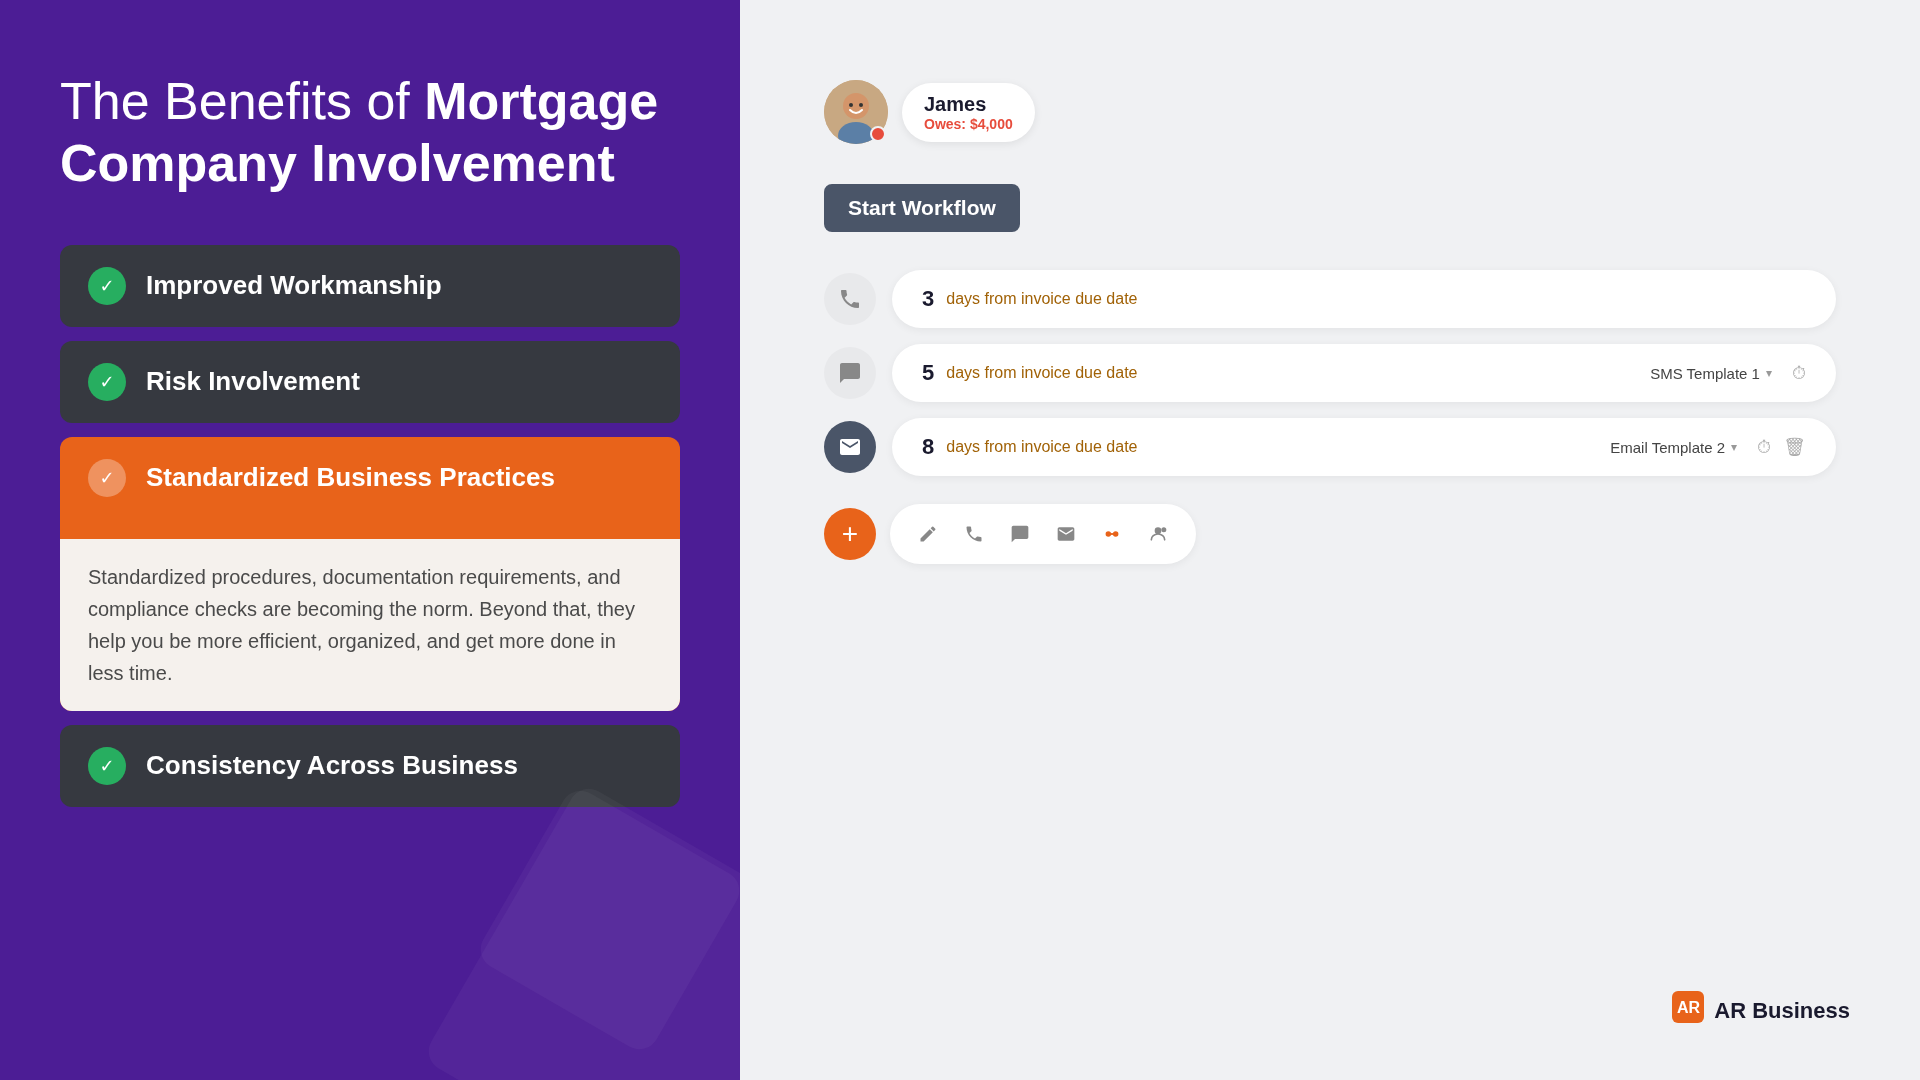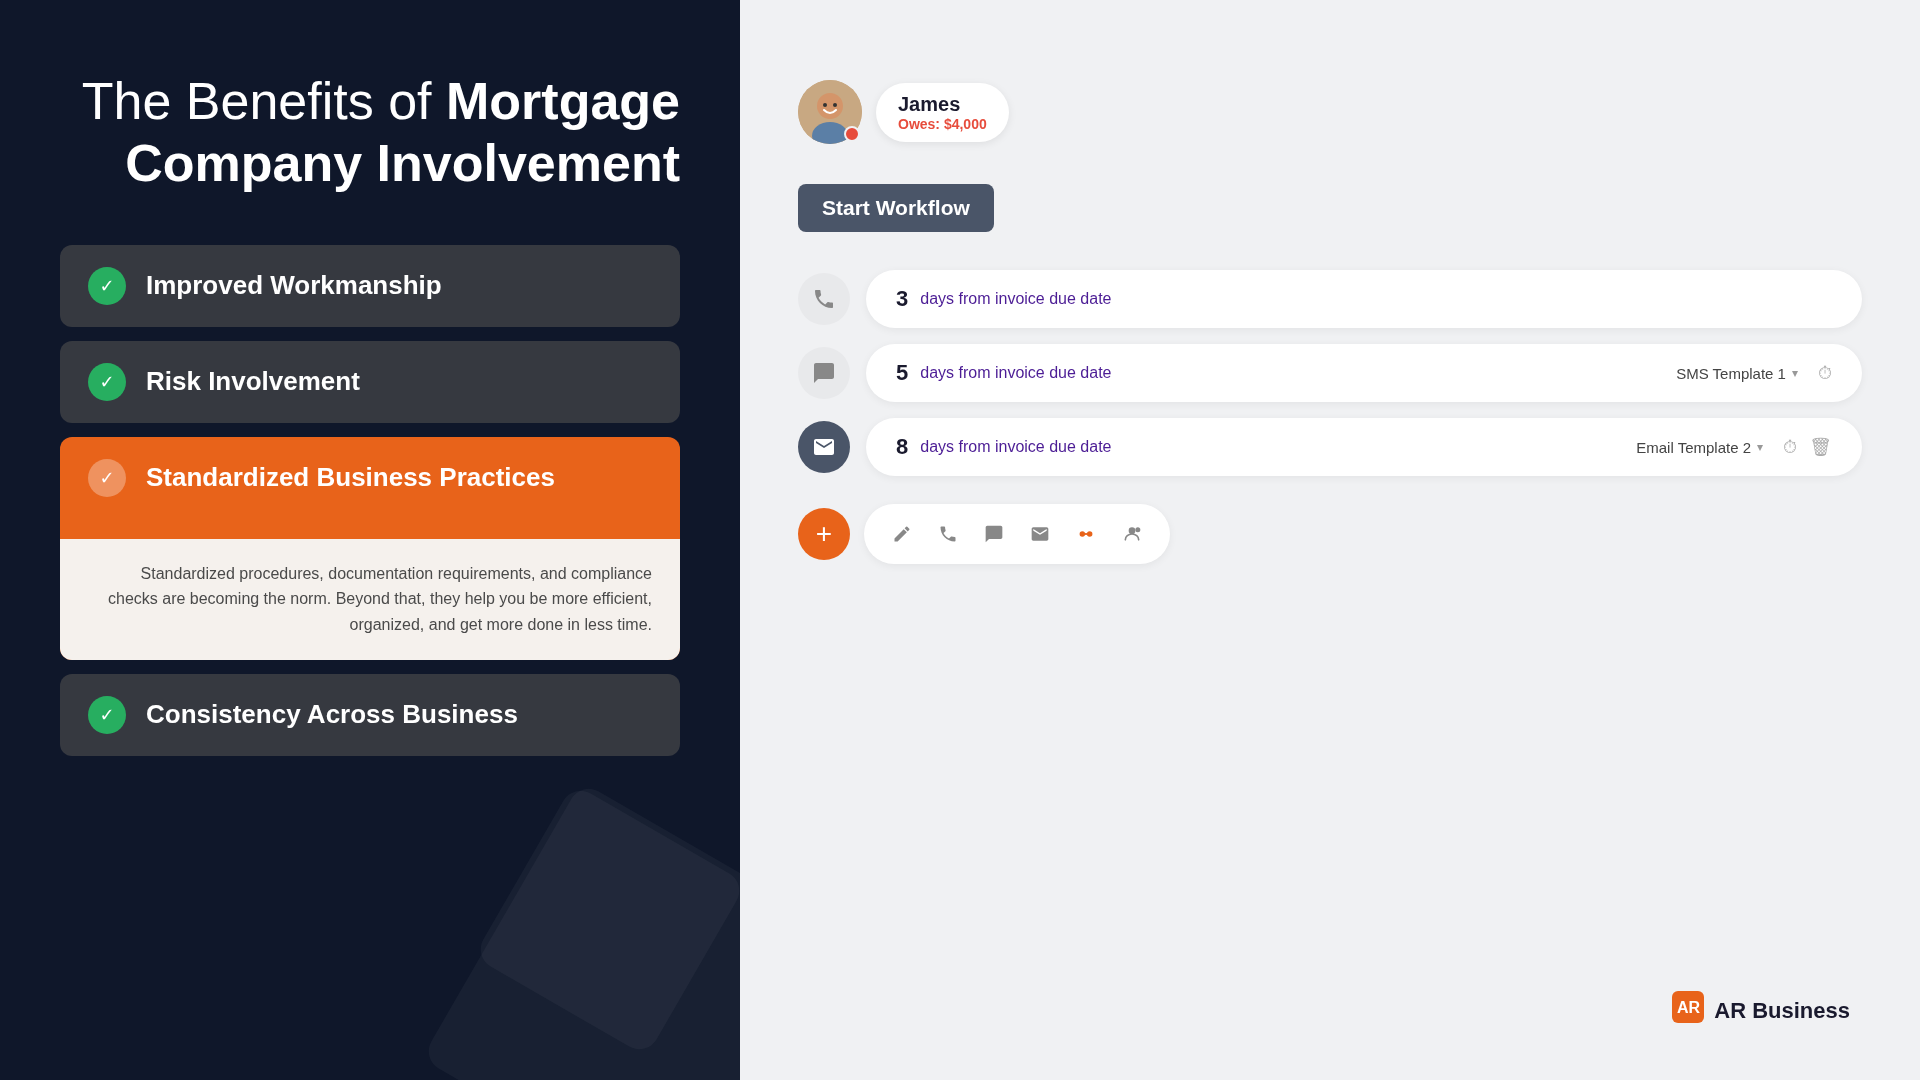--- a/index.html
+++ b/index.html
@@ -9,25 +9,24 @@
       display: flex;
       font-family: 'Segoe UI', Arial, sans-serif;
       overflow: hidden;
     }
 
     
     .left-panel {
       width: 740px;
       min-width: 740px;
       height: 1080px;
-      background: #0f172a;
+      background: #4c1d95;
       padding: 70px 60px;
       position: relative;
       overflow: hidden;
-      text-align: right;
     }
 
     .left-panel::before {
       content: '';
       position: absolute;
       bottom: -80px;
       right: -60px;
       width: 320px;
       height: 320px;
       background: rgba(255,255,255,0.04);
@@ -82,21 +81,21 @@
       display: flex;
       align-items: center;
       gap: 20px;
       padding: 22px 28px;
       width: 100%;
     }
     .benefit-item.expanded .benefit-description {
       background: #f5f1ed;
       padding: 22px 28px;
       color: #4a4a4a;
-      font-size: 16px;
+      font-size: 20px;
       line-height: 1.6;
       width: 100%;
     }
 
     .check-icon {
       width: 38px;
       height: 38px;
       border-radius: 50%;
       background: #27ae60;
       display: flex;
@@ -119,21 +118,21 @@
     .benefit-item.active .benefit-label,
     .benefit-item.expanded .benefit-label {
       color: #ffffff;
     }
 
     
     .right-panel {
       flex: 1;
       height: 1080px;
       background: #f0f1f3;
-      padding: 60px 58px;
+      padding: 60px 84px;
       display: flex;
       flex-direction: column;
       position: relative;
     }
 
     .workflow-container {
       display: flex;
       flex-direction: column;
       gap: 20px;
       padding-top: 20px;
@@ -245,21 +244,21 @@
     }
 
     .step-days {
       font-size: 22px;
       font-weight: 700;
       color: #1a1a2e;
     }
 
     .step-text {
       font-size: 16px;
-      color: #4c1d95;
+      color: #a16207;
       flex: 1;
     }
 
     .step-dropdown {
       display: flex;
       align-items: center;
       gap: 6px;
       font-size: 15px;
       color: #444;
     }

